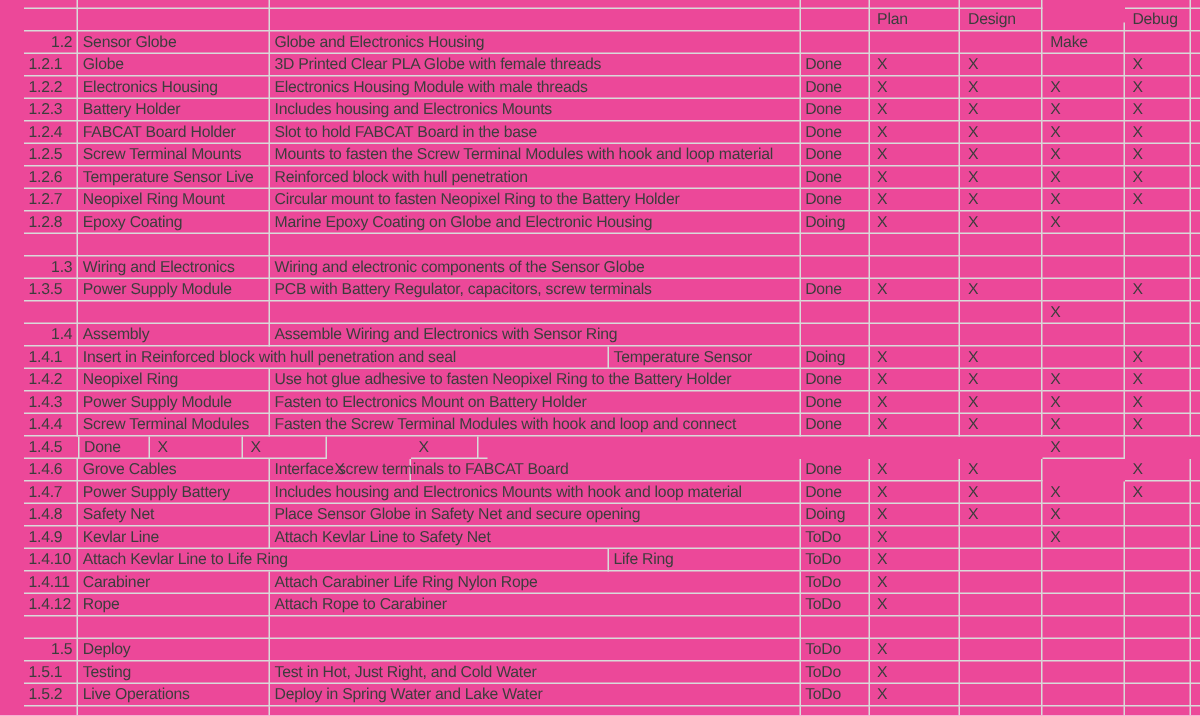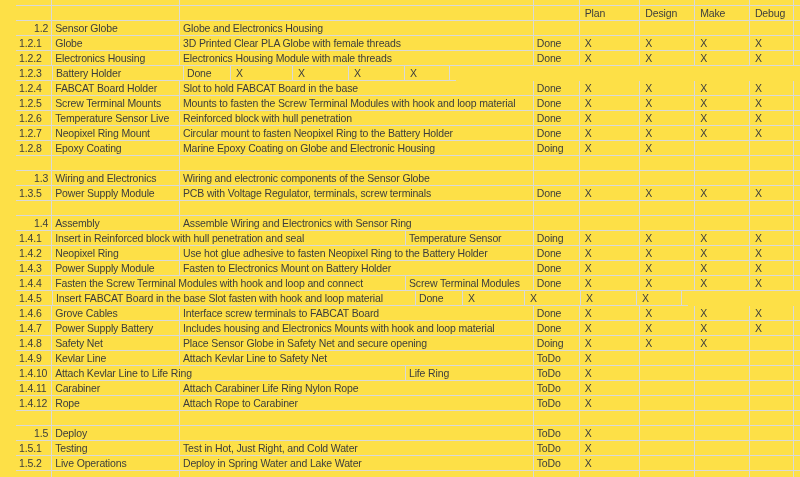--- a/index.html
+++ b/index.html
@@ -1,38 +1,38 @@
 <!DOCTYPE html>
 <html><head>
 <meta charset="utf-8">
 <style>
   html,body{margin:0;padding:0;background:#fff;}
   .sheet{
-    width:800px;height:477px;overflow:hidden;background:#fde047;
+    width:800px;height:477px;overflow:hidden;background:#ec4899;
     font-family:"Liberation Sans",sans-serif;
     font-size:10.5px;letter-spacing:-0.15px;color:#3d3d3d;
   }
   .row{display:flex;width:800px;height:15px;}
   .row.partial-top{height:6px;}
   .row.partial-bottom{height:6px;}
   .cell{
     box-sizing:border-box;height:100%;
     border-right:1px solid #d9d9d9;border-bottom:1px solid #d9d9d9;
     display:flex;align-items:center;
     white-space:nowrap;overflow:hidden;
     padding:0 3px;
   }
   .partial-bottom .cell{border-bottom:none;}
   .w-id{width:37px;margin-left:16px;}
   .w-name{width:131px;}
   .w-desc{width:363px;}
   .w-status{width:47px;}
   .w-plan{width:62px;padding-left:5px;}
   .w-design{width:56px;padding-left:5px;}
-  .w-make{width:56px;padding-left:5px;}
+  .w-make{width:56px;padding-left:5px;margin-top:15px;}
   .w-debug{width:45px;padding-left:5px;}
   .w-end{width:3px;border-right:none;}
   .align-right{justify-content:flex-end;}
 </style>
 </head>
 <body>
 
 <div class="sheet">
 
   <div class="row partial-top">
@@ -89,20 +89,21 @@
         <div class="cell w-status">Done</div>
         <div class="cell w-plan">X</div>
         <div class="cell w-design">X</div>
         <div class="cell w-make">X</div>
         <div class="cell w-debug">X</div>
         <div class="cell w-end"></div>
       </div>
       <div class="row">
         <div class="cell w-id">1.2.3</div>
         <div class="cell w-name">Battery Holder</div>
+        <div class="cell w-desc">Includes housing and Electronics Mounts</div>
         <div class="cell w-status">Done</div>
         <div class="cell w-plan">X</div>
         <div class="cell w-design">X</div>
         <div class="cell w-make">X</div>
         <div class="cell w-debug">X</div>
         <div class="cell w-end"></div>
       </div>
       <div class="row">
         <div class="cell w-id">1.2.4</div>
         <div class="cell w-name">FABCAT Board Holder</div>
@@ -176,21 +177,21 @@
         <div class="cell w-status"></div>
         <div class="cell w-plan"></div>
         <div class="cell w-design"></div>
         <div class="cell w-make"></div>
         <div class="cell w-debug"></div>
         <div class="cell w-end"></div>
       </div>
       <div class="row">
         <div class="cell w-id">1.3.5</div>
         <div class="cell w-name">Power Supply Module</div>
-        <div class="cell w-desc">PCB with Voltage Regulator, terminals, screw terminals</div>
+        <div class="cell w-desc">PCB with Battery Regulator, capacitors, screw terminals</div>
         <div class="cell w-status">Done</div>
         <div class="cell w-plan">X</div>
         <div class="cell w-design">X</div>
         <div class="cell w-make">X</div>
         <div class="cell w-debug">X</div>
         <div class="cell w-end"></div>
       </div>
       <div class="row">
         <div class="cell w-id"></div>
         <div class="cell w-name"></div>
@@ -241,32 +242,31 @@
         <div class="cell w-desc">Fasten to Electronics Mount on Battery Holder</div>
         <div class="cell w-status">Done</div>
         <div class="cell w-plan">X</div>
         <div class="cell w-design">X</div>
         <div class="cell w-make">X</div>
         <div class="cell w-debug">X</div>
         <div class="cell w-end"></div>
       </div>
       <div class="row">
         <div class="cell w-id">1.4.4</div>
+        <div class="cell w-name">Screw Terminal Modules</div>
         <div class="cell w-desc">Fasten the Screw Terminal Modules with hook and loop and connect</div>
-        <div class="cell w-name">Screw Terminal Modules</div>
         <div class="cell w-status">Done</div>
         <div class="cell w-plan">X</div>
         <div class="cell w-design">X</div>
         <div class="cell w-make">X</div>
         <div class="cell w-debug">X</div>
         <div class="cell w-end"></div>
       </div>
       <div class="row">
         <div class="cell w-id">1.4.5</div>
-        <div class="cell w-desc">Insert FABCAT Board in the base Slot fasten with hook and loop material</div>
         <div class="cell w-status">Done</div>
         <div class="cell w-plan">X</div>
         <div class="cell w-design">X</div>
         <div class="cell w-make">X</div>
         <div class="cell w-debug">X</div>
         <div class="cell w-end"></div>
       </div>
       <div class="row">
         <div class="cell w-id">1.4.6</div>
         <div class="cell w-name">Grove Cables</div>

